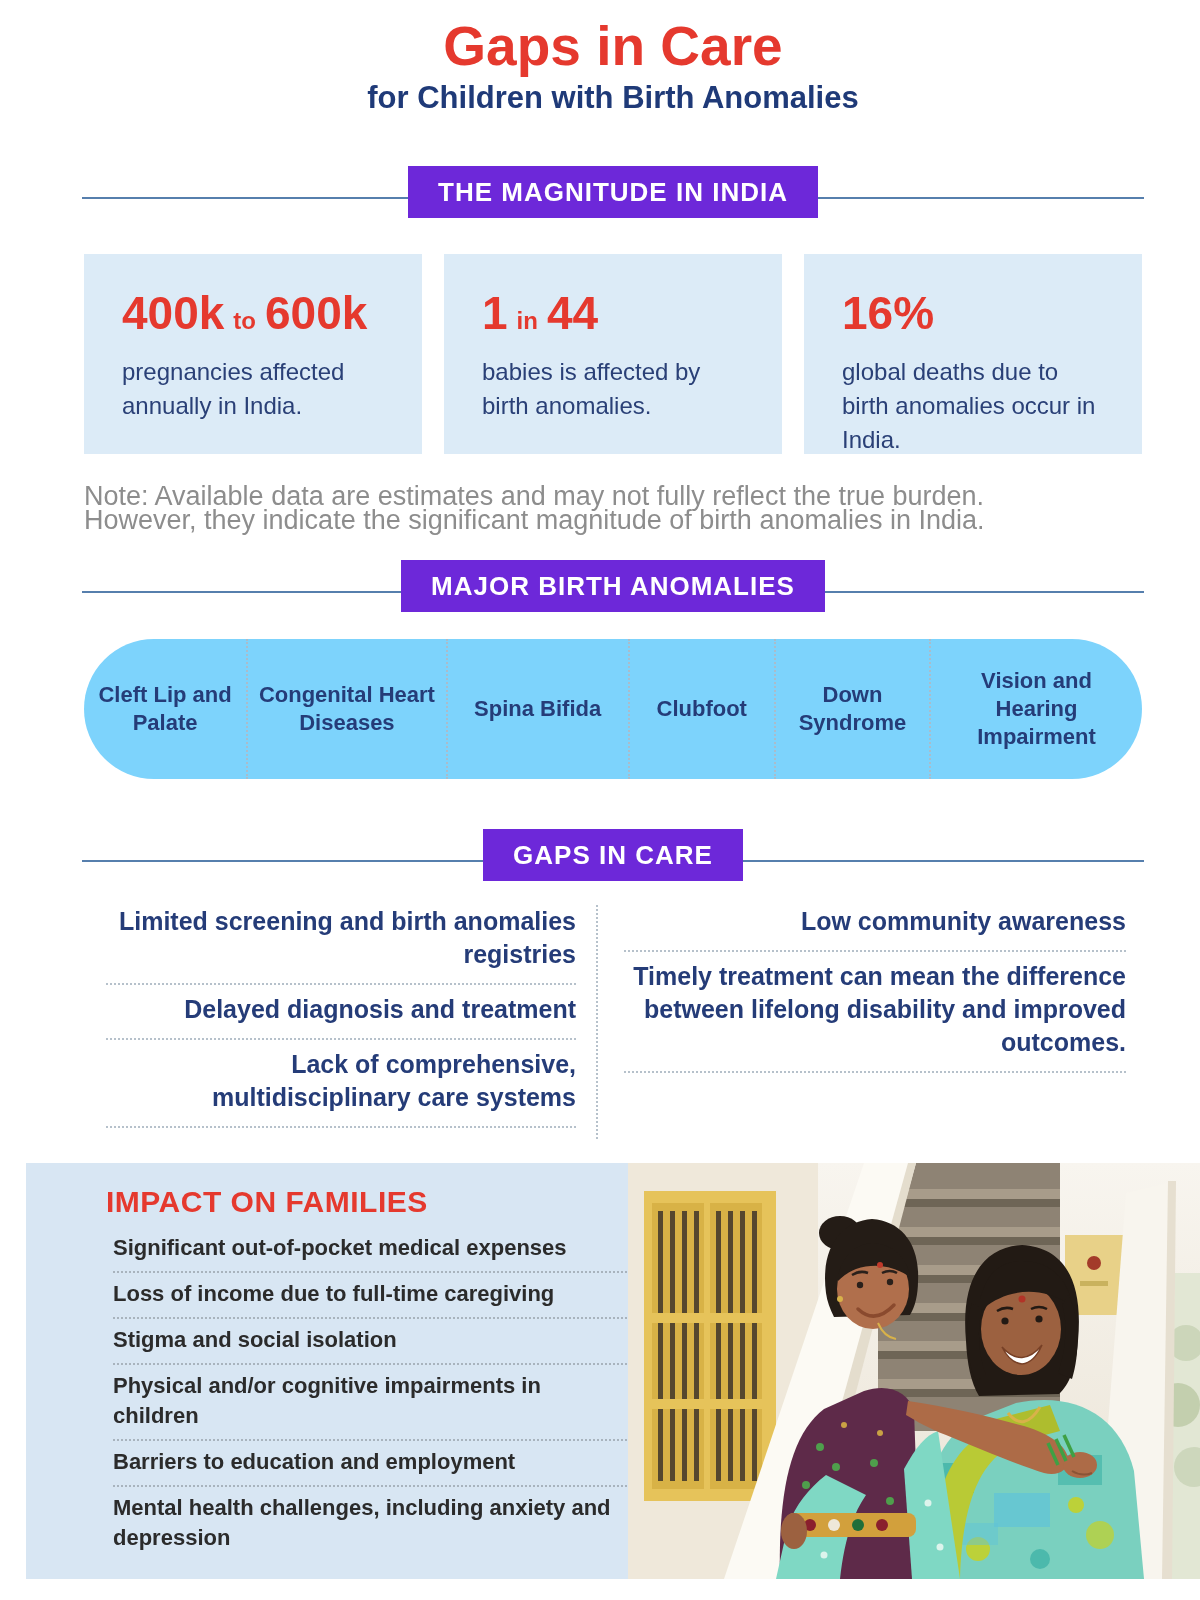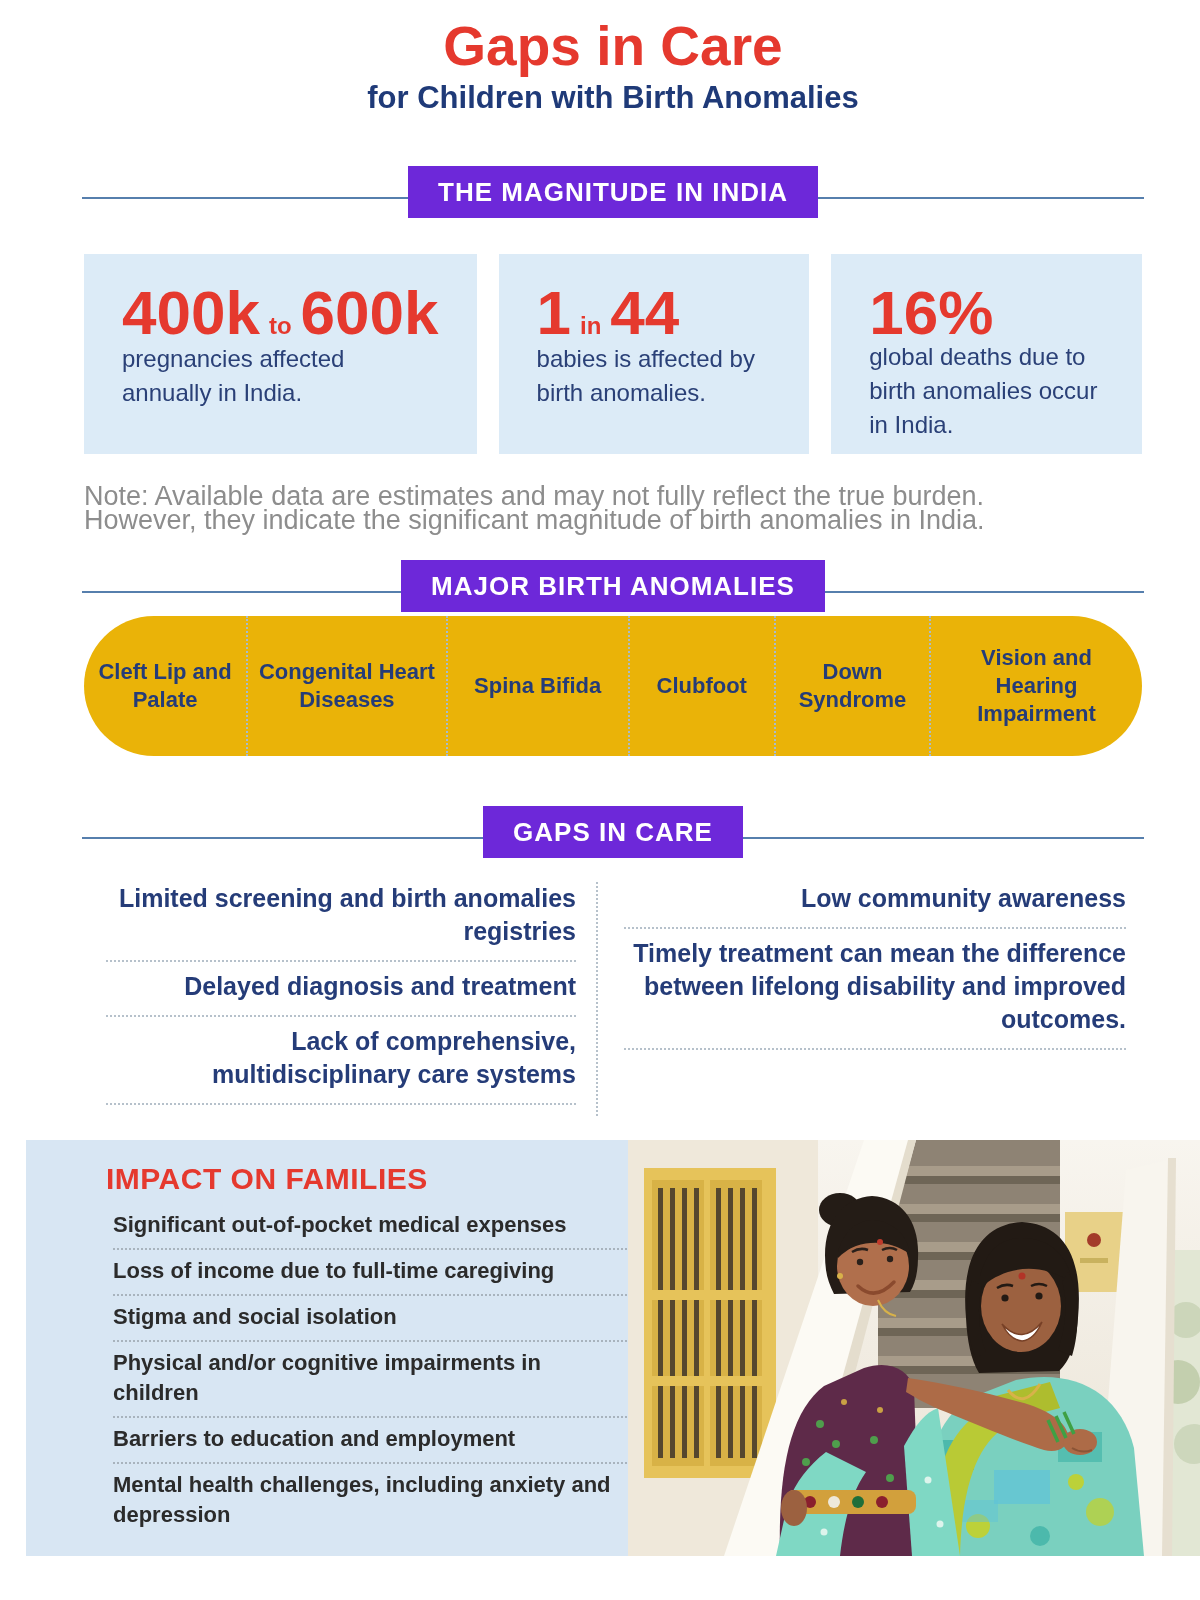--- a/index.html
+++ b/index.html
@@ -25,29 +25,29 @@
   .banner-label {
     position:relative; background:#6d28d9; color:#ffffff;
     font-size:26px; font-weight:bold; letter-spacing:1px;
     padding:0 30px; height:52px; display:flex; align-items:center;
   }
   .banner-row.tight { margin-top:28px; }
   
   .stats { display:flex; gap:22px; margin:36px 58px 0; height:200px; }
   .stat-card { flex:1; background:#dcebf7; padding:34px 38px 0; }
   .stat-value { display:flex; align-items:baseline; }
-  .v-big { font-size:62px; line-height:50px; font-weight:bold; color:#e5392e; }
+  .v-big { font-size:46px; line-height:50px; font-weight:bold; color:#e5392e; }
   .v-small { font-size:24px; font-weight:bold; color:#e5392e; margin:0 9px; }
   .v-small:empty { display:none; }
-  .stat-desc { margin-top:2px; font-size:24px; line-height:34px; color:#2a4077; }
+  .stat-desc { margin-top:17px; font-size:24px; line-height:34px; color:#2a4077; }
   
   .note { margin:30px 100px 0 58px; font-size:27px; line-height:24px; color:#8d8d8d; }
   
   .pill {
-    margin:4px 58px 0; height:140px; background:#eab308; border-radius:72px;
+    margin:27px 58px 0; height:140px; background:#7dd3fc; border-radius:72px;
     display:flex; align-items:stretch; overflow:hidden;
   }
   .pill-cell {
     display:flex; align-items:center; justify-content:center; text-align:center;
     color:#253c78; font-size:22px; line-height:28px; font-weight:bold; padding:0 10px;
   }
   .pill-cell + .pill-cell { border-left:2px dotted #a9bccb; }
   .pill-cell:nth-child(1){ flex:160 0 0; }
   .pill-cell:nth-child(2){ flex:200 0 0; }
   .pill-cell:nth-child(3){ flex:180 0 0; }

